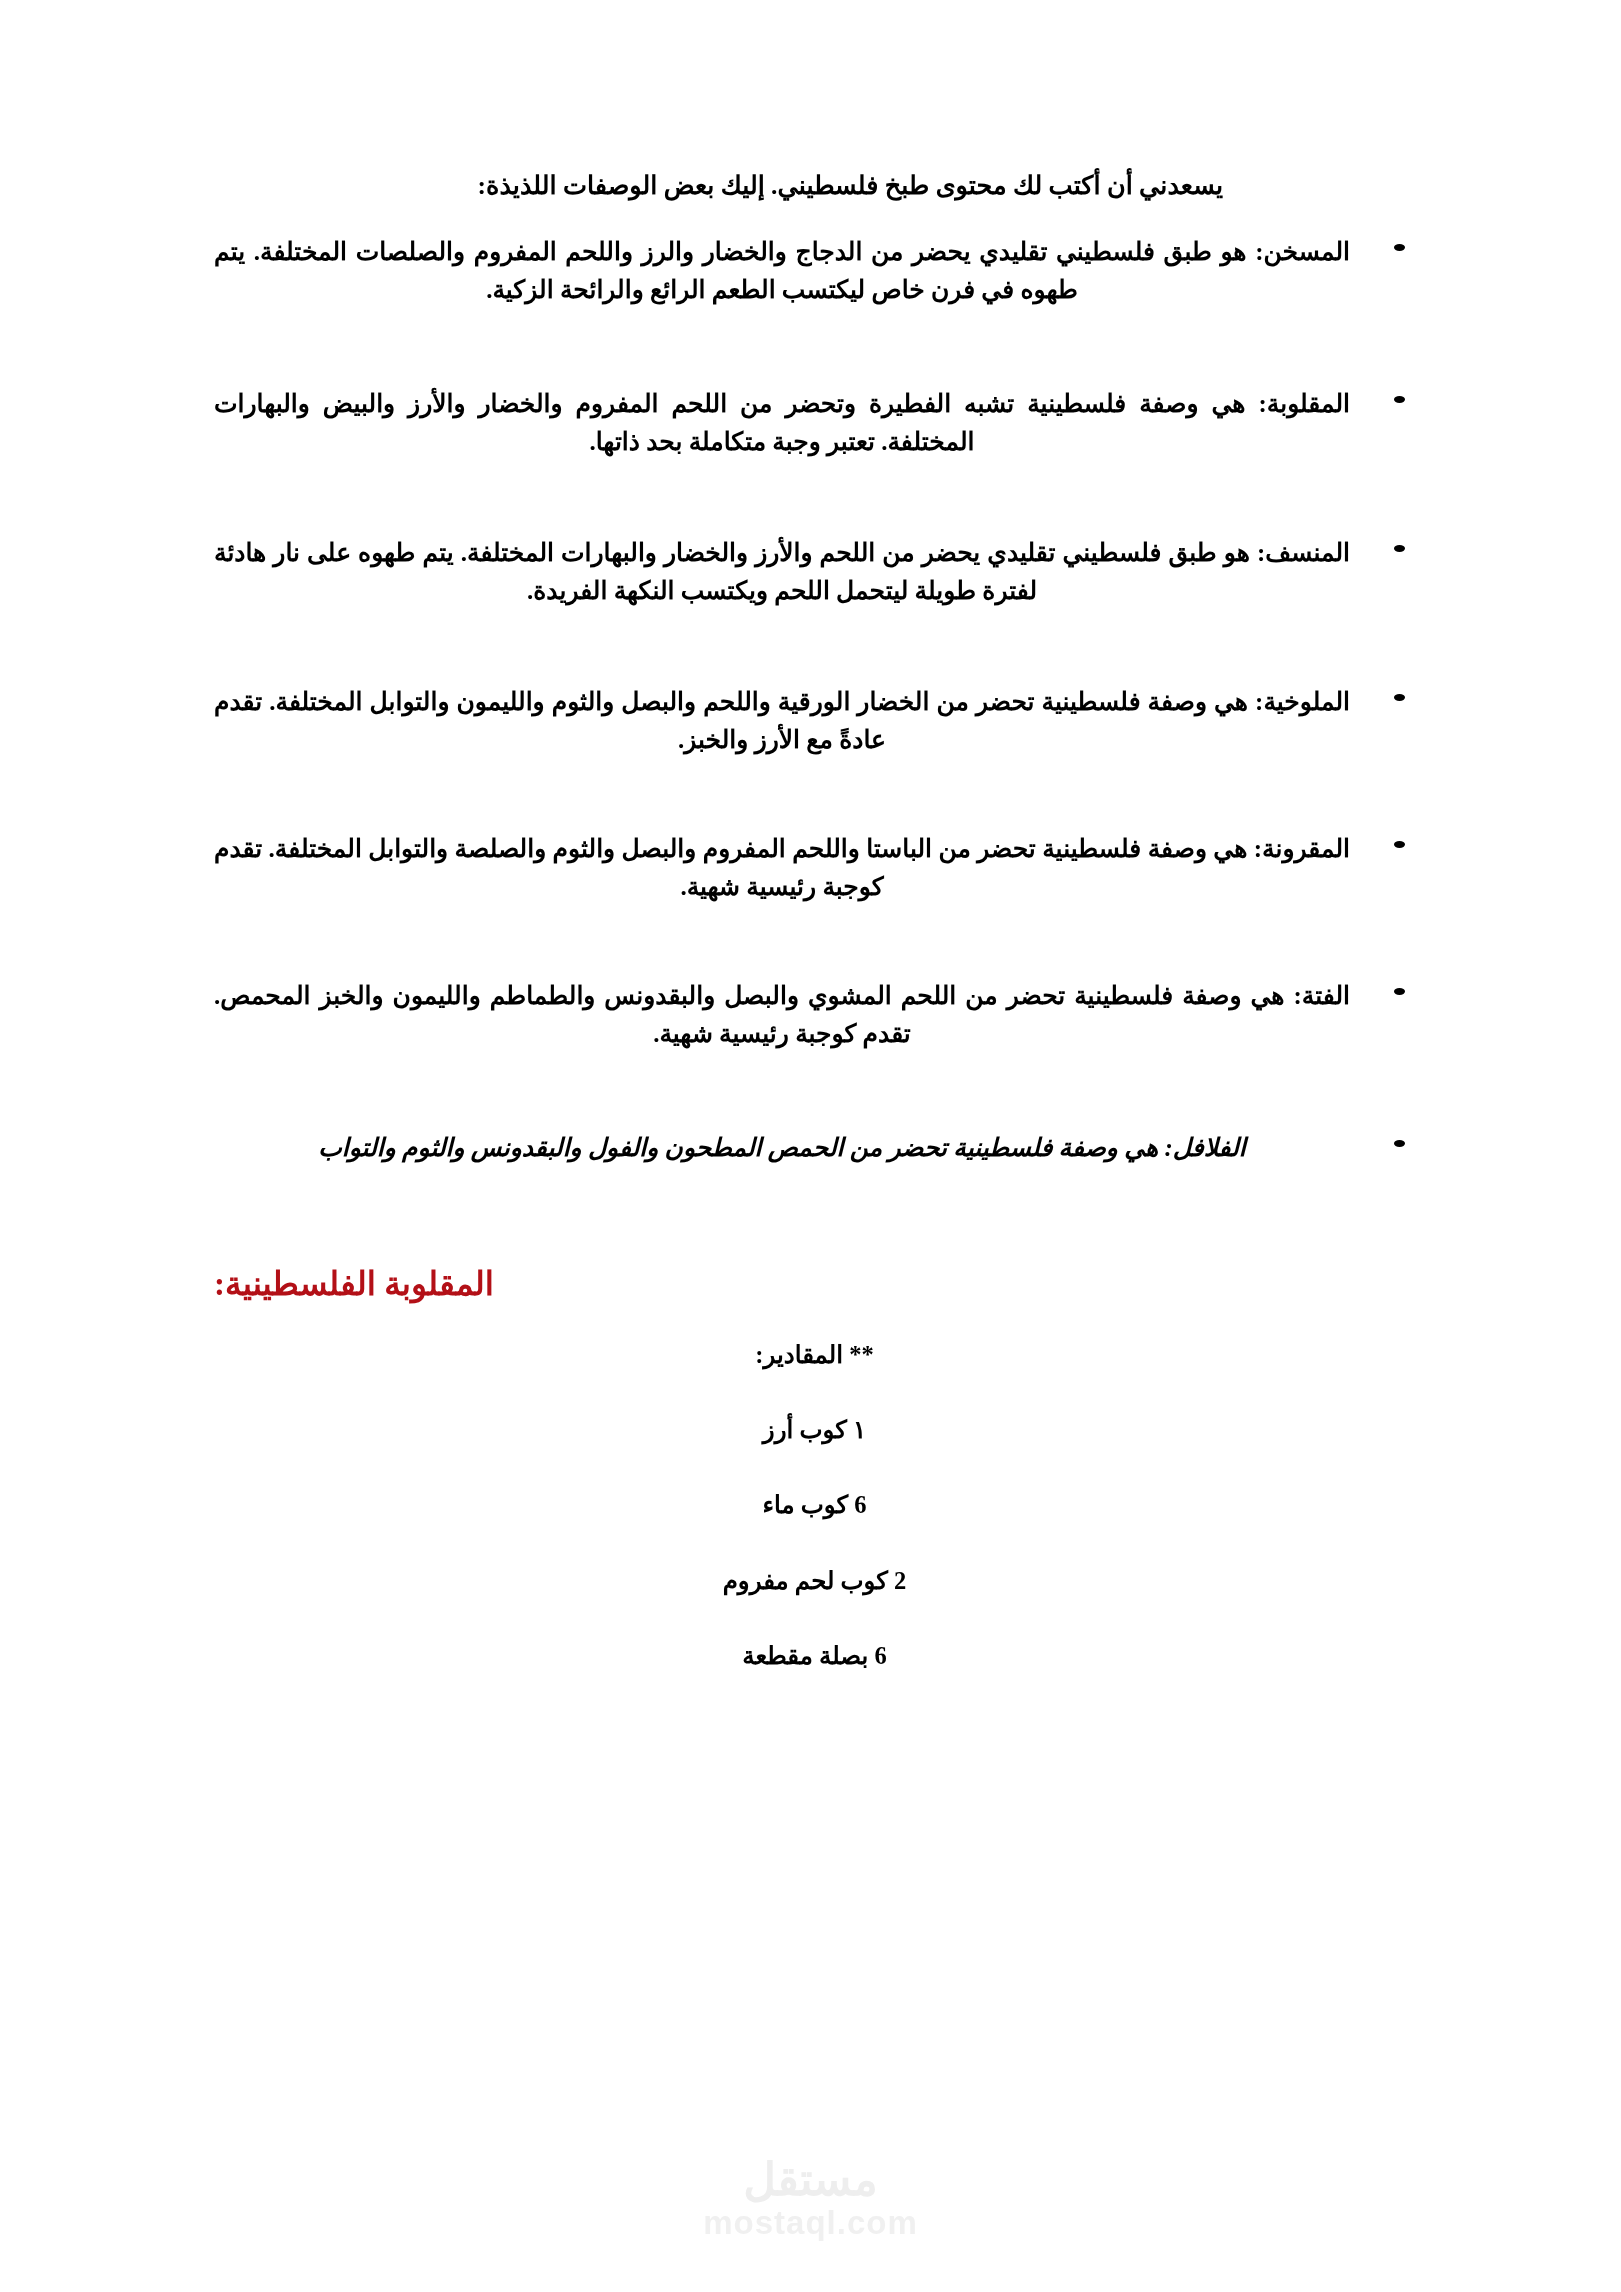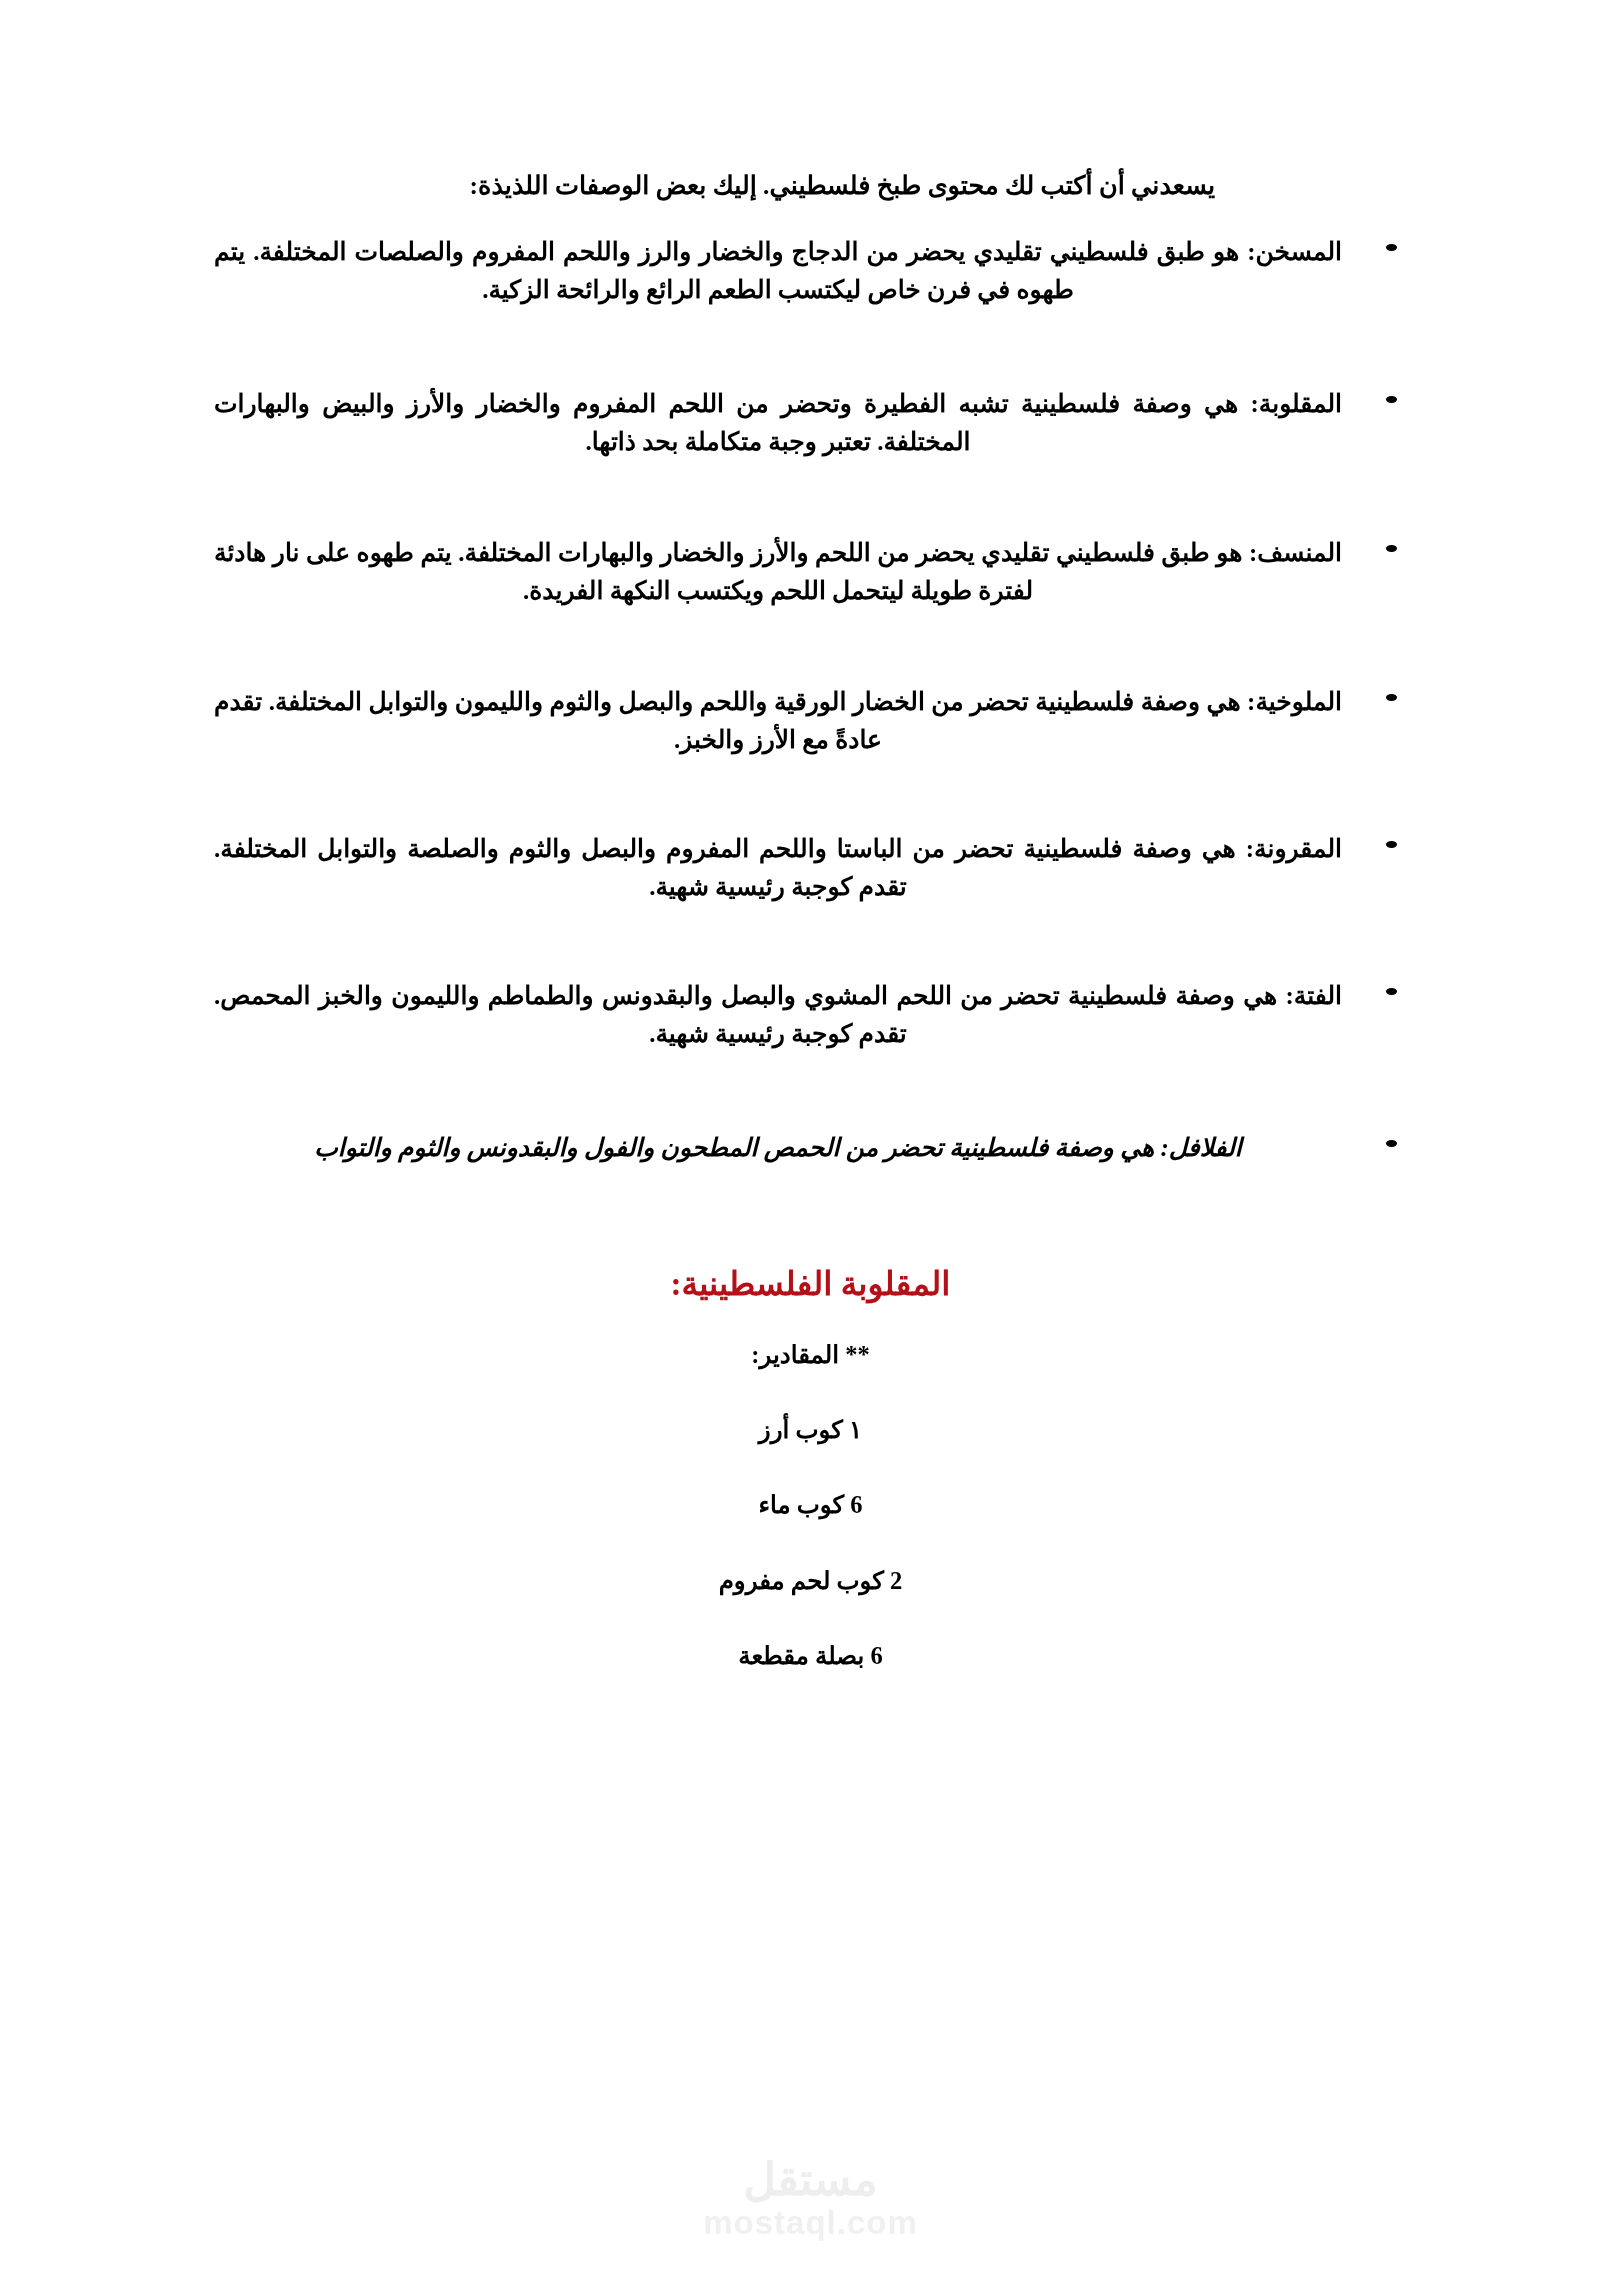--- a/index.html
+++ b/index.html
@@ -17,21 +17,21 @@
     width: 1621px;
     height: 2293px;
     margin: 0 auto;
     background: #ffffff;
     overflow: hidden;
     box-sizing: border-box;
   }
   .content {
     position: absolute;
     top: 167px;
-    right: 214px;
+    right: 206px;
     left: 214px;
     direction: rtl;
     text-align: right;
   }
   .intro {
     font-size: 25.5px;
     font-weight: 700;
     line-height: 1.5;
     text-align: justify;
     text-align-last: right;
@@ -76,21 +76,21 @@
   ul.recipe-list li.item-5 { margin-bottom: 71px; }
   ul.recipe-list li.item-6 { margin-bottom: 71px; }
   ul.recipe-list li.item-7 { margin-bottom: 76px; font-family: Liberation Serif, serif; }
   ul.recipe-list li.item-8 { margin-bottom: 0; }
 
   .recipe-title {
     margin: 90px 0 0 0;
     font-size: 33px;
     font-weight: 700;
     color: #B31017;
-    text-align: center;
+    text-align: left;
     padding-right: 0;
     letter-spacing: 0.5px;
   }
   .ingredients {
     margin: 35px 0 0 0;
     padding: 0;
     list-style: none;
   }
   .ingredients li {
     font-size: 24.5px;

